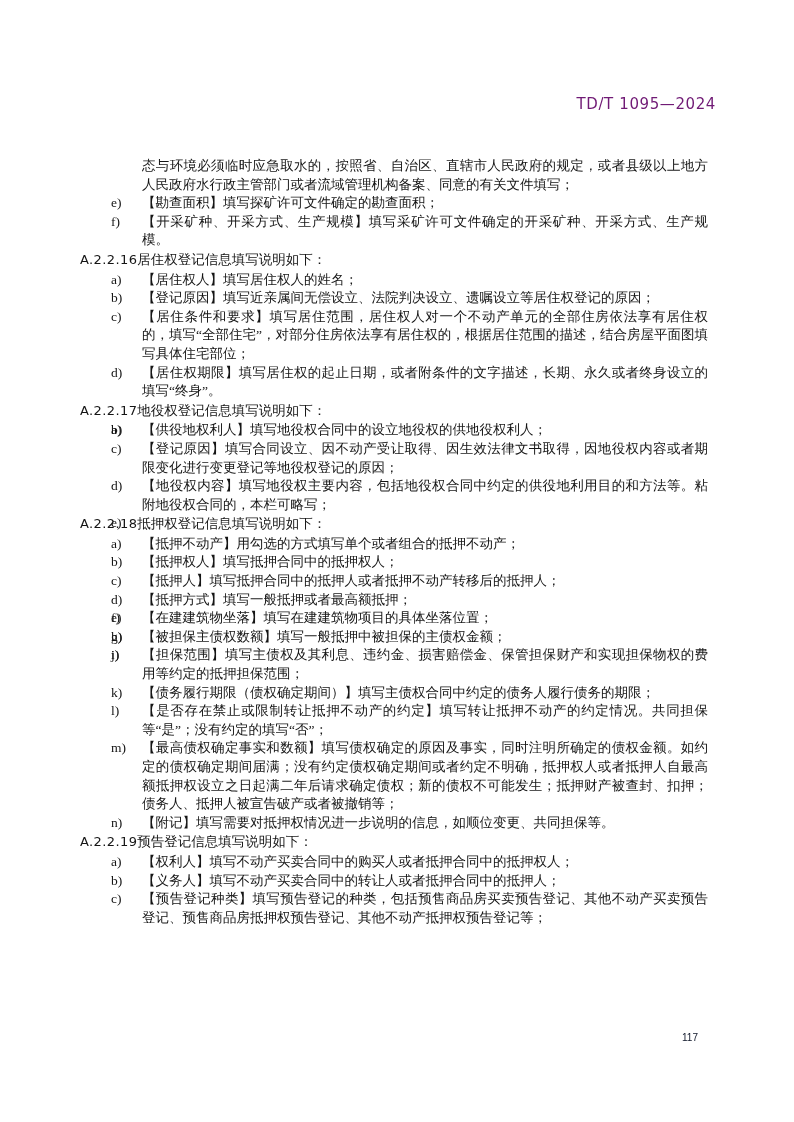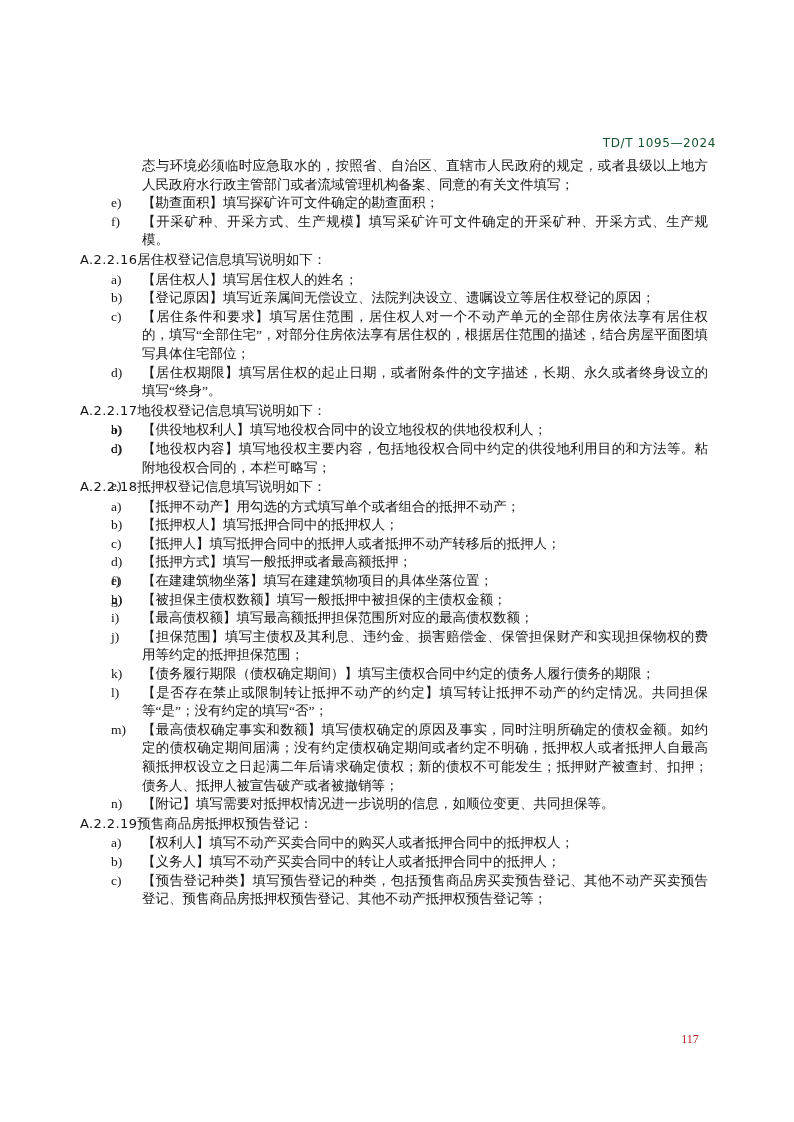--- a/index.html
+++ b/index.html
@@ -14,25 +14,24 @@
     background: #ffffff;
     overflow: hidden;
     font-family: "Liberation Serif", serif;
     color: #151515;
   }
   .std-no {
     position: absolute;
     top: 95px;
     right: 78px;
     font-family: "DejaVu Sans", sans-serif;
-    font-size: 12px;
+    font-size: 15px;
     letter-spacing: 0.6px;
     font-weight: 500;
-    color: #14532d;
-    margin-top: 41px;
+    color: #701a75;
   }
   .content {
     position: absolute;
     left: 80px;
     top: 157px;
     width: 628px;
     font-size: 13.5px;
     line-height: 18.6px;
     text-align: justify;
   }
@@ -59,23 +58,23 @@
     font-family: "DejaVu Sans", sans-serif;
     font-size: 13px;
     letter-spacing: 0.4px;
   }
   .pageno {
     position: absolute;
     top: 1032px;
     left: 670px;
     width: 40px;
     text-align: center;
-    font-family: Liberation Serif, serif;
-    font-size: 12px;
-    color: #b91c1c;
+    font-family: Liberation Sans, sans-serif;
+    font-size: 10px;
+    color: #0f172a;
   }
 </style>
 </head>
 <body>
 
 <div class="page">
 
   <div class="std-no">TD/T 1095—2024</div>
 
   <div class="content">
@@ -116,20 +115,21 @@
     </h4>
     <div class="item">
       <span class="lbl">a)</span>
     </div>
     <div class="item">
       <span class="lbl">b)</span>
       <span>【供役地权利人】填写地役权合同中的设立地役权的供地役权利人；</span>
     </div>
     <div class="item">
       <span class="lbl">c)</span>
+      <span>【登记原因】填写合同设立、因不动产受让取得、因生效法律文书取得，因地役权内容或者期限变化进行变更登记等地役权登记的原因；</span>
     </div>
     <div class="item">
       <span class="lbl">d)</span>
       <span>【地役权内容】填写地役权主要内容，包括地役权合同中约定的供役地利用目的和方法等。粘附地役权合同的，本栏可略写；</span>
     </div>
     <div class="item">
       <span class="lbl">e)</span>
     </div>
 
     <h4 class="sec">
@@ -160,21 +160,20 @@
     </div>
     <div class="item">
       <span class="lbl">g)</span>
     </div>
     <div class="item">
       <span class="lbl">h)</span>
       <span>【被担保主债权数额】填写一般抵押中被担保的主债权金额；</span>
     </div>
     <div class="item">
       <span class="lbl">i)</span>
-      <span>【最高债权额】填写最高额抵押担保范围所对应的最高债权数额；</span>
     </div>
     <div class="item">
       <span class="lbl">j)</span>
       <span>【担保范围】填写主债权及其利息、违约金、损害赔偿金、保管担保财产和实现担保物权的费用等约定的抵押担保范围；</span>
     </div>
     <div class="item">
       <span class="lbl">k)</span>
       <span>【债务履行期限（债权确定期间）】填写主债权合同中约定的债务人履行债务的期限；</span>
     </div>
     <div class="item">
@@ -184,21 +183,21 @@
     <div class="item">
       <span class="lbl">m)</span>
       <span>【最高债权确定事实和数额】填写债权确定的原因及事实，同时注明所确定的债权金额。如约定的债权确定期间届满；没有约定债权确定期间或者约定不明确，抵押权人或者抵押人自最高额抵押权设立之日起满二年后请求确定债权；新的债权不可能发生；抵押财产被查封、扣押；债务人、抵押人被宣告破产或者被撤销等；</span>
     </div>
     <div class="item">
       <span class="lbl">n)</span>
       <span>【附记】填写需要对抵押权情况进一步说明的信息，如顺位变更、共同担保等。</span>
     </div>
 
     <h4 class="sec">
-      <span class="num">A.2.2.19</span><span>预售商品房抵押权预告登记：</span>
+      <span class="num">A.2.2.19</span><span>预告登记信息填写说明如下：</span>
     </h4>
     <div class="item">
       <span class="lbl">a)</span>
       <span>【权利人】填写不动产买卖合同中的购买人或者抵押合同中的抵押权人；</span>
     </div>
     <div class="item">
       <span class="lbl">b)</span>
       <span>【义务人】填写不动产买卖合同中的转让人或者抵押合同中的抵押人；</span>
     </div>
     <div class="item">

